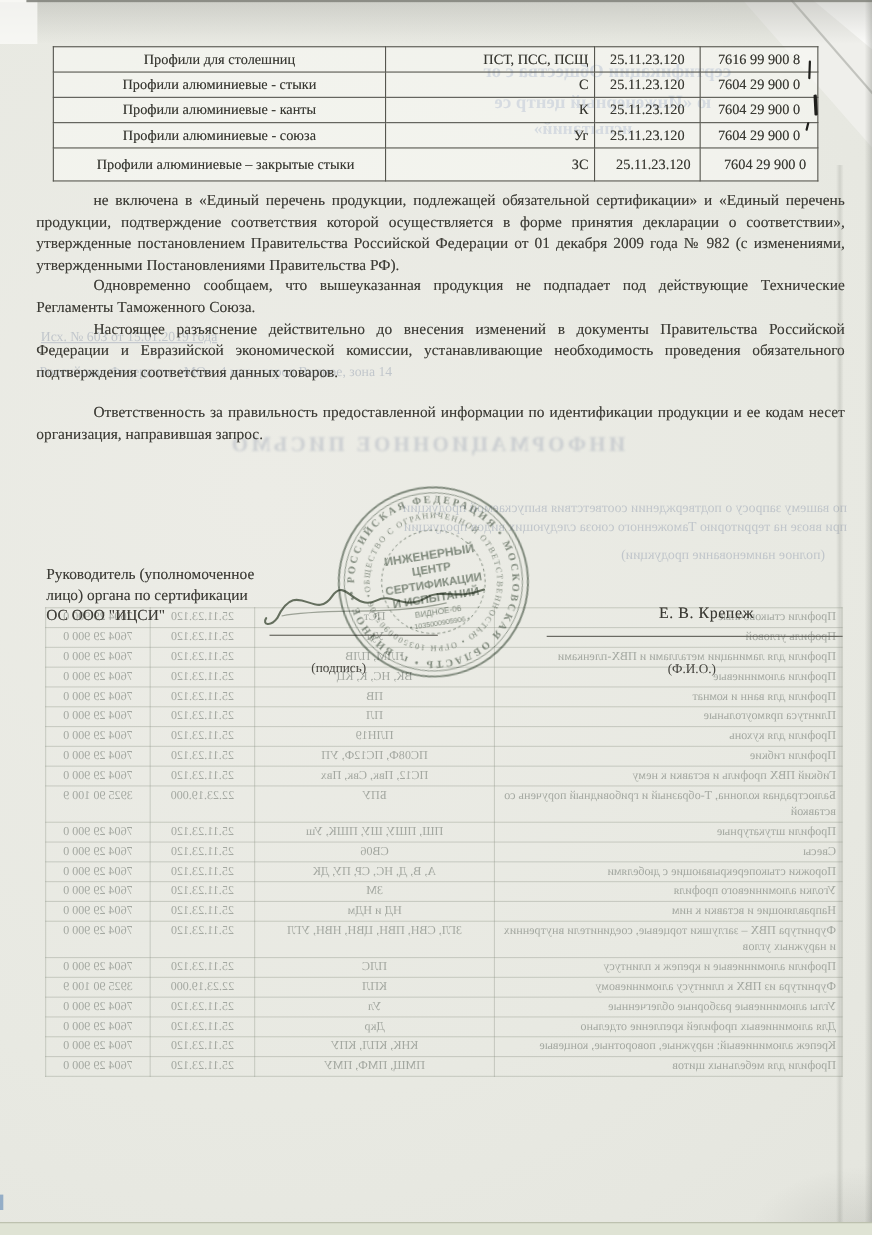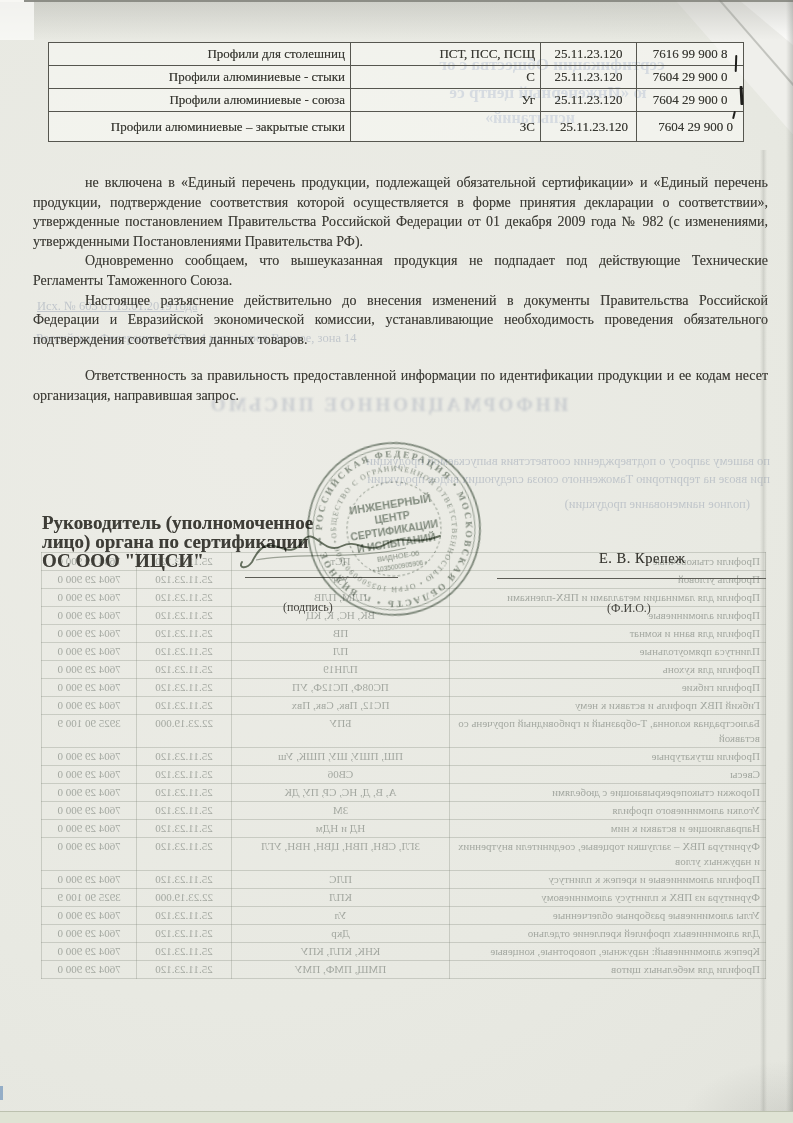--- a/index.html
+++ b/index.html
@@ -50,31 +50,31 @@
       color:rgba(100,108,100,.52);padding:1px 5px;vertical-align:top;}
   td.bt-name{text-align:left;}
   td.bt-desig,td.bt-date,td.bt-tnved{text-align:center;}
   
   .front{position:absolute;inset:0;z-index:2;}
   table.toptable{position:absolute;left:48px;top:42px;width:695px;
       border-collapse:collapse;table-layout:fixed;}
   table.toptable td{border:1.2px solid #56564f;font-size:13px;color:#383832;
       padding:3px 5px;background:rgba(249,249,245,.55);
       text-shadow:0 0 .5px rgba(56,56,50,.55);}
-  td.c-name{text-align:right;padding-left:7px;}
+  td.c-name{text-align:center;padding-left:7px;}
   td.c-desig{text-align:right;padding-left:9px;}
   td.c-date,td.c-tnved{text-align:center;}
   tr.sep td{padding-top:7px;padding-bottom:6px;padding-left:16px;}
   .paras{position:absolute;left:33px;top:173px;width:735px;font-size:14px;
       line-height:19.6px;color:#3e3d37;text-align:justify;
       text-shadow:0 0 .5px rgba(60,60,54,.5);}
   .paras p{margin:0;text-indent:52px;}
   .paras p.gap{margin-top:17px;}
-  .sig-role{position:absolute;left:42px;top:513px;font-size:19px;line-height:19px;
-      color:#3e3d37;text-shadow:0 0 .5px rgba(60,60,54,.5);font-weight:bold;}
+  .sig-role{position:absolute;left:42px;top:513px;font-size:14px;line-height:19px;
+      color:#3e3d37;text-shadow:0 0 .5px rgba(60,60,54,.5);}
   .sig-line{position:absolute;border-top:1.3px solid #5c5c55;}
   .sl-left{left:245px;top:577px;width:153px;}
   .sl-right{left:497px;top:578px;width:269px;}
   .sig-cap{position:absolute;font-size:12px;color:#45443e;margin-top:18px;}
   .cap-sign{left:283px;top:582px;}
   .cap-fio{left:607px;top:583px;}
   .sig-name{position:absolute;left:599px;top:550px;font-size:14.5px;color:#3a3933;
       letter-spacing:.5px;text-shadow:0 0 .5px rgba(60,60,54,.5);}
   
   .stamp{position:absolute;left:303px;top:438px;width:182px;height:182px;z-index:3;
@@ -294,20 +294,26 @@
             <td class="c-tnved">7616 99 900 8</td>
           </tr>
 
           <tr>
             <td class="c-name">Профили алюминиевые - стыки</td>
             <td class="c-desig">С</td>
             <td class="c-date">25.11.23.120</td>
             <td class="c-tnved">7604 29 900 0</td>
           </tr>
 
+          <tr>
+            <td class="c-name">Профили алюминиевые - канты</td>
+            <td class="c-desig">К</td>
+            <td class="c-date">25.11.23.120</td>
+            <td class="c-tnved">7604 29 900 0</td>
+          </tr>
 
           <tr>
             <td class="c-name">Профили алюминиевые - союза</td>
             <td class="c-desig">Уг</td>
             <td class="c-date">25.11.23.120</td>
             <td class="c-tnved">7604 29 900 0</td>
           </tr>
 
           <tr class="sep">
             <td class="c-name">Профили алюминиевые  – закрытые стыки</td>

